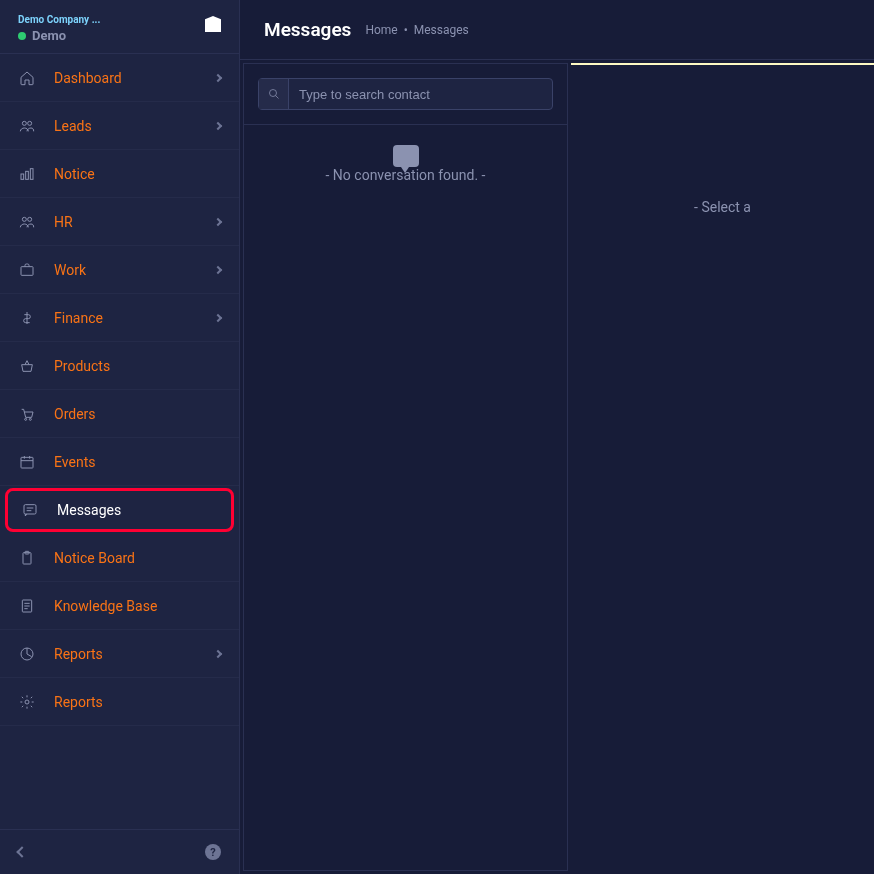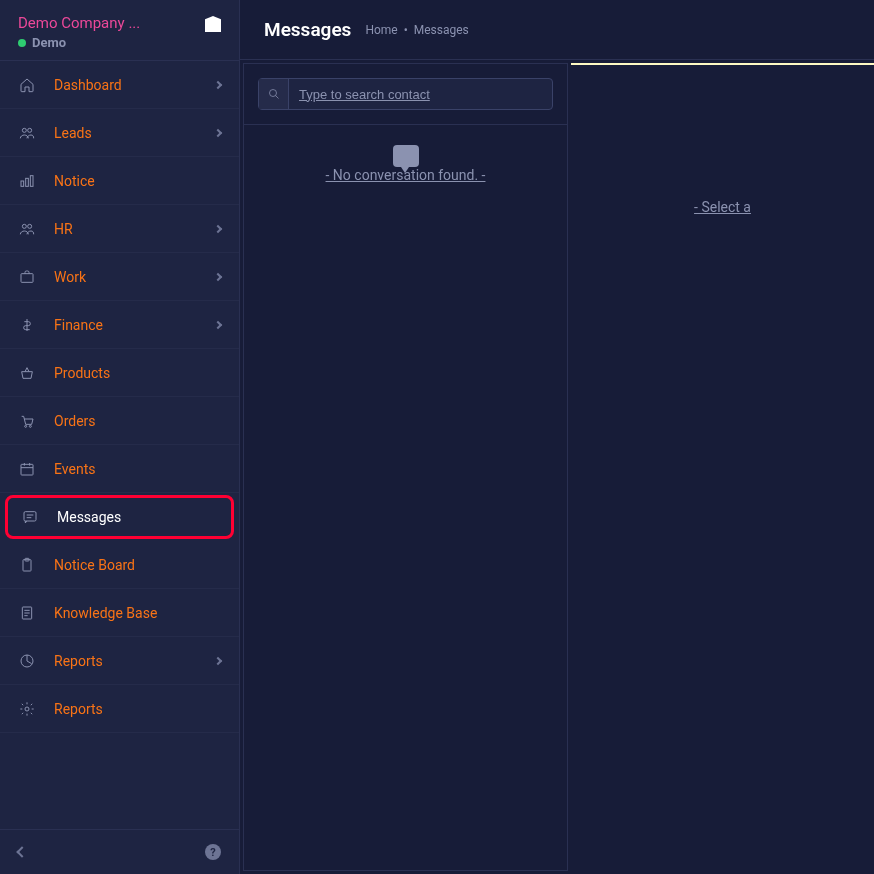--- a/index.html
+++ b/index.html
@@ -29,23 +29,23 @@
       display: flex;
       justify-content: space-between;
       align-items: flex-start;
       border-bottom: 1px solid #2a3052;
     }
     .company-block {
       display: flex;
       flex-direction: column;
     }
     .company-name {
-      color: #ec4899;
-      font-size: 15px;
-      font-weight: 400;
+      color: #7dd3fc;
+      font-size: 10px;
+      font-weight: 700;
     }
     .status-row {
       display: flex;
       align-items: center;
       margin-top: 3px;
       gap: 6px;
       font-weight: bold;
     }
     .status-dot {
       width: 8px;
@@ -159,21 +159,20 @@
       font-size: 12px;
       color: #8b92b0;
     }
     .breadcrumb-sep {
       color: #8b92b0;
     }
     .content {
       flex: 1;
       display: flex;
       overflow: hidden;
-      text-decoration: underline;
     }
     .contact-panel {
       width: 325px;
       border: 1px solid #2a3052;
       margin: 3px;
       display: flex;
       flex-direction: column;
     }
     .search-bar {
       padding: 14px;

